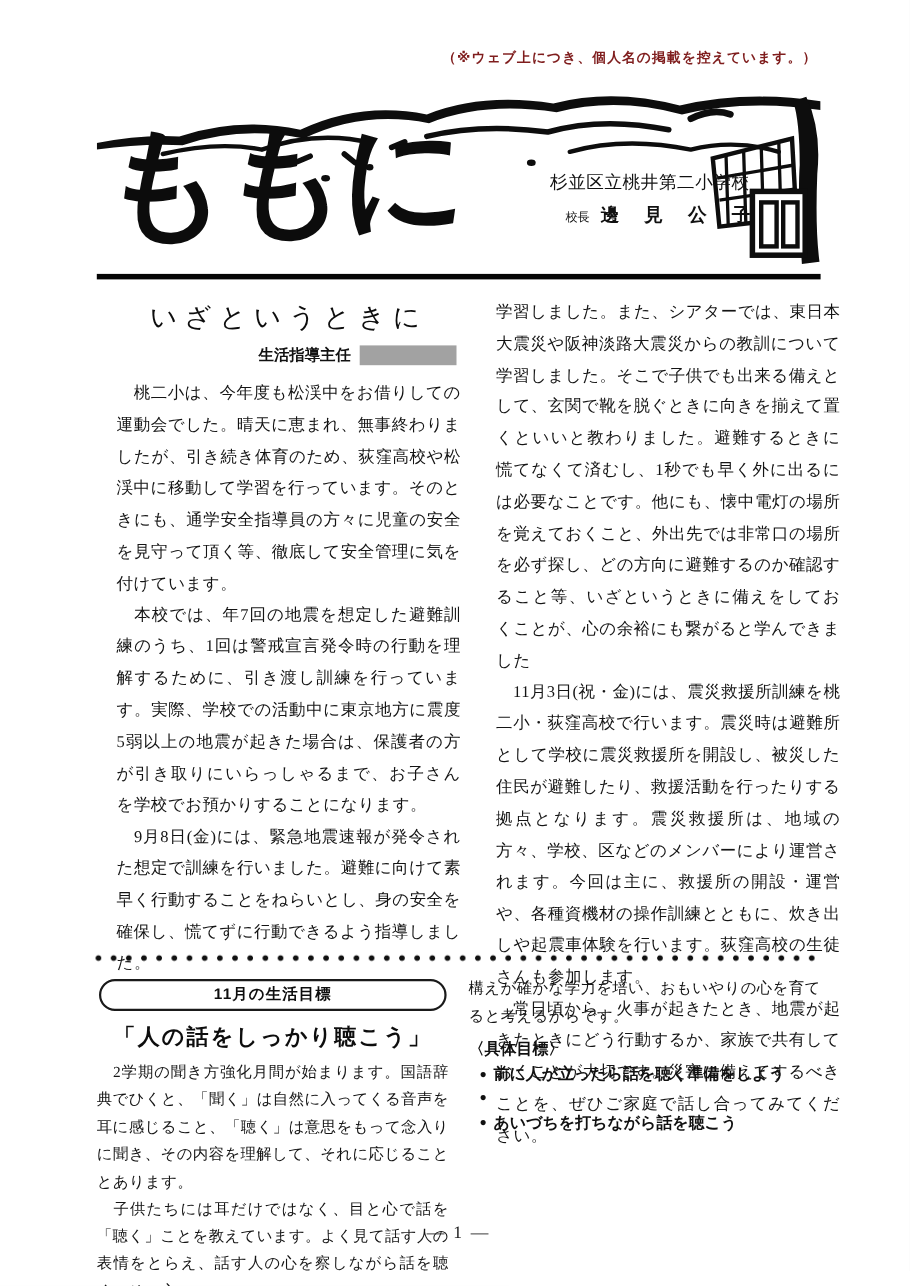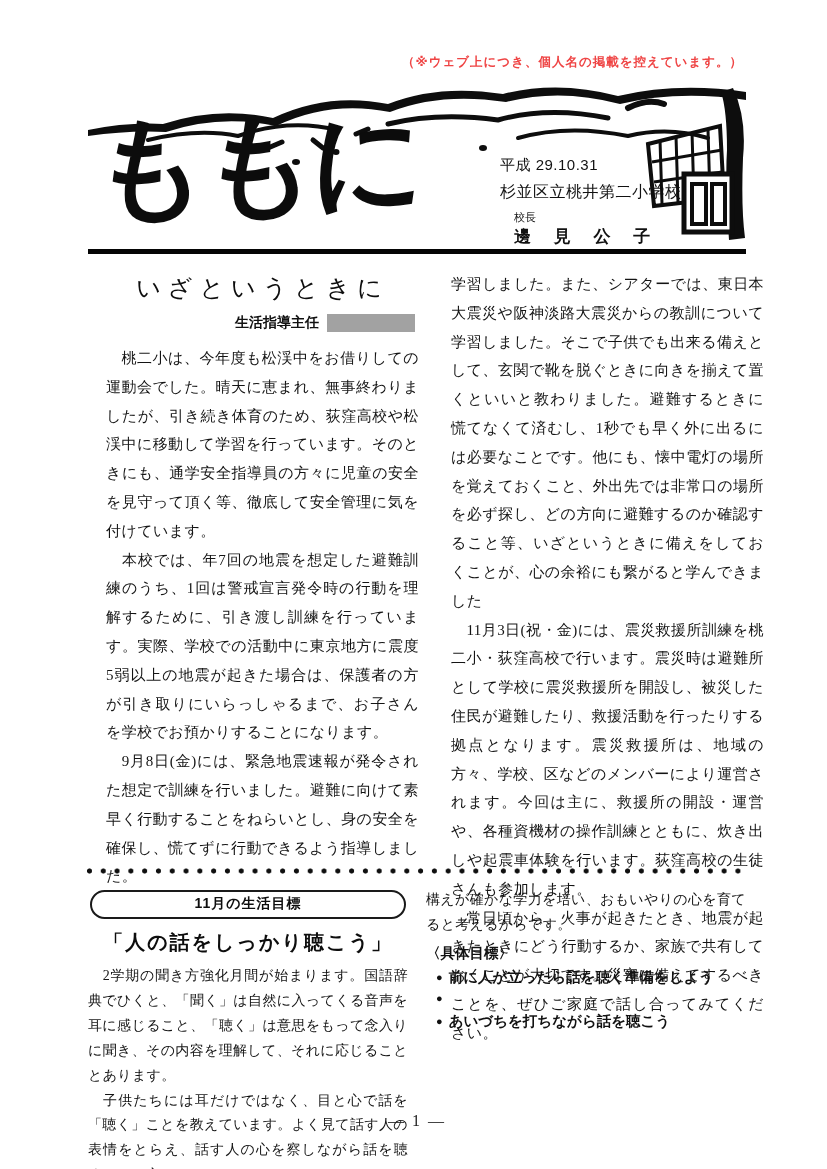--- a/index.html
+++ b/index.html
@@ -6,37 +6,37 @@
   body{
     width:827px;height:1169px;background:#f2f2f0;
     font-family:"Liberation Serif","DejaVu Serif",serif;
     color:#1a1a1a;
   }
   .page{
     position:relative;width:827px;height:1169px;background:#ffffff;overflow:hidden;
   }
   
   .web-note{
-    position:absolute;top:54px;right:84px;
+    position:absolute;top:44px;right:84px;
     font-family:"Liberation Sans","DejaVu Sans",sans-serif;
-    font-size:12.5px;font-weight:bold;color:#ef4444;letter-spacing:1px;text-align:center;
+    font-size:12.5px;font-weight:bold;color:#7f1d1d;letter-spacing:1px;text-align:center;
   }
   
   .masthead{position:absolute;top:78px;left:88px;width:658px;height:170px;}
   .masthead svg{position:absolute;top:0;left:0;}
   .logo{
     position:absolute;left:6px;top:28px;width:420px;
     font-size:112px;font-weight:900;line-height:1;
     letter-spacing:-6px;color:#0c0c0c;transform:rotate(-1.5deg) skewX(-3deg);
     font-family:"DejaVu Serif","Liberation Serif",serif;
   }
   .school-info{position:absolute;left:412px;top:78px;width:250px;}
   .mh-date{font-size:15px;letter-spacing:0.5px;margin-bottom:7px;font-family:"Liberation Sans","DejaVu Sans",sans-serif;color:#111;}
   .mh-school{font-size:16px;letter-spacing:0.5px;margin-bottom:7px;font-family:"Liberation Sans","DejaVu Sans",sans-serif;color:#111;}
-  .mh-principal{display:flex;align-items:baseline;font-family:"Liberation Sans","DejaVu Sans",sans-serif;color:#111;flex-direction:column;}
+  .mh-principal{display:flex;align-items:baseline;font-family:"Liberation Sans","DejaVu Sans",sans-serif;color:#111;}
   .mh-principal .label{font-size:11px;margin-left:14px;margin-right:10px;}
   .mh-principal .name{font-size:17px;font-weight:bold;letter-spacing:9px;}
   .rule{position:absolute;top:249px;left:88px;width:658px;height:5px;background:#050505;}
   
   .article1{position:absolute;top:266px;left:106px;width:658px;display:flex;gap:32px;}
   .col{width:320px;}
   .a1-title{
     text-align:center;font-size:24px;letter-spacing:7px;color:#0d0d0d;
     margin:6px 0 10px 0;font-weight:500;
   }
@@ -113,21 +113,20 @@
         <path d="M572,62 L574,126 M588,58 L590,124 M604,54 L606,122 M620,52 L622,120" stroke="#0d0d0d" stroke-width="3"></path>
         <path d="M564,84 L634,72 M566,104 L634,94" stroke="#0d0d0d" stroke-width="3"></path>
         <rect x="596" y="96" width="48" height="58" fill="#ffffff" stroke="#0d0d0d" stroke-width="5"></rect>
         <rect x="604" y="106" width="14" height="40" fill="none" stroke="#0d0d0d" stroke-width="4"></rect>
         <rect x="624" y="106" width="13" height="40" fill="none" stroke="#0d0d0d" stroke-width="4"></rect>
         <path d="M540,30 q20,-10 36,-4" fill="none" stroke="#0d0d0d" stroke-width="6" stroke-linecap="round"></path>
       </g>
     </svg>
     <div class="logo">ももに</div>
     <div class="school-info">
-      <div class="mh-date">平成 29.10.31</div>
       <div class="mh-school">杉並区立桃井第二小学校</div>
       <div class="mh-principal">
         <span class="label">校長</span>
         <span class="name">邊 見 公 子</span>
       </div>
     </div>
   </div>
 
   <div class="rule"></div>
 

